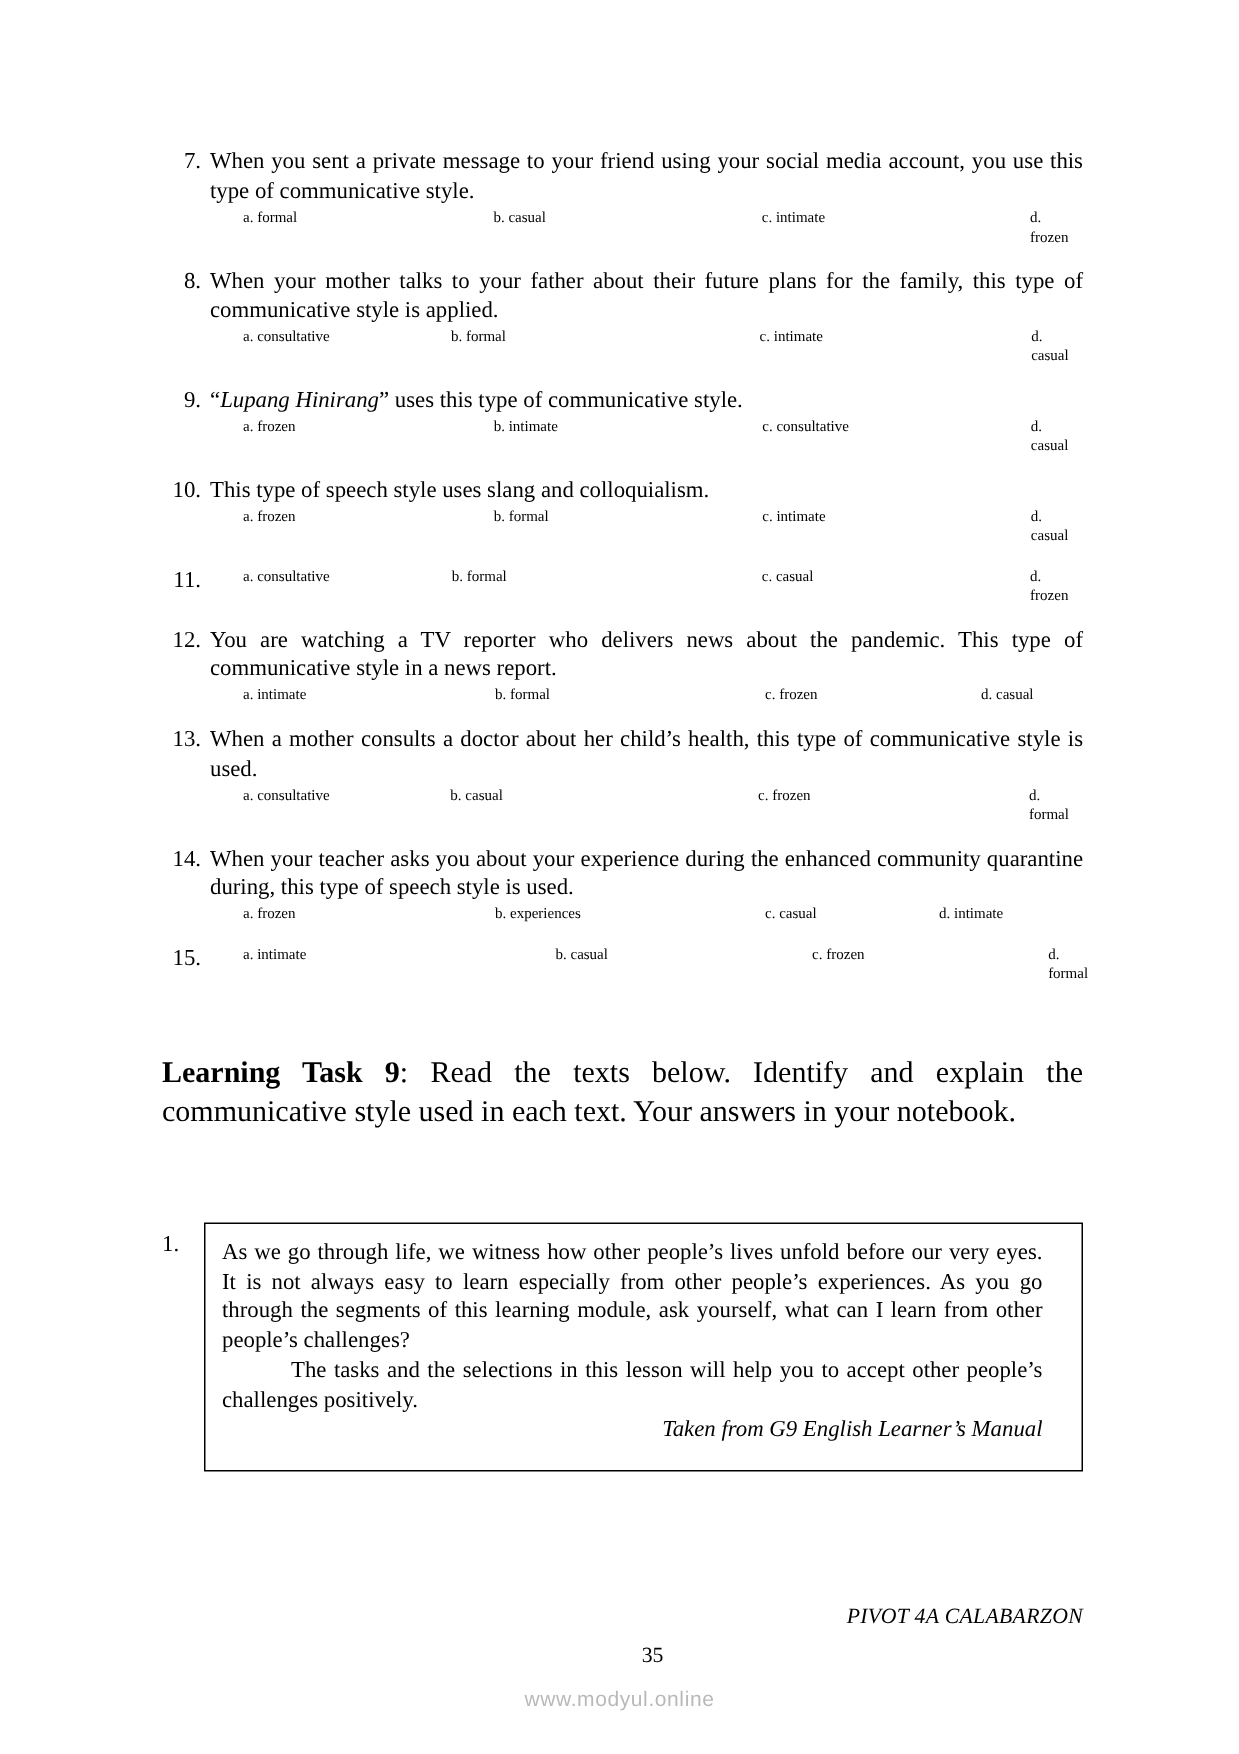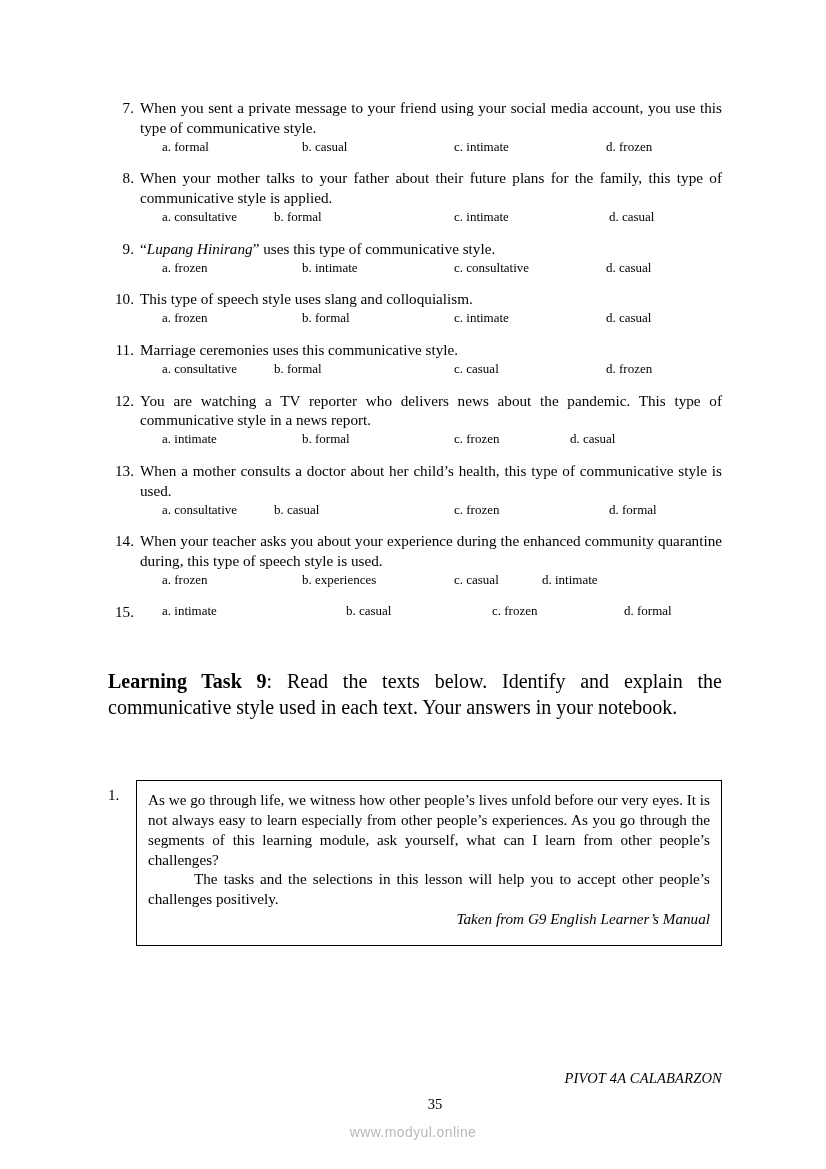--- a/index.html
+++ b/index.html
@@ -49,21 +49,22 @@
     text-align: justify;
     text-justify: inter-word;
   }
   .qstem-nj {
     text-align: left;
   }
   .choices {
     display: flex;
     margin-top: 1px;
     padding-left: 22px;
-    font-size: 13px;
+    font-size: 10px;
+    gap: 28px;
   }
   .choices span {
     display: inline-block;
   }
   .italic { font-style: italic; margin-top: 40px; }
 
   
   .c-a { width: 140px; }
   .c-b { width: 152px; }
   .c-c { width: 152px; }
@@ -104,21 +105,21 @@
   }
   .box-num {
     width: 28px;
     flex: 0 0 28px;
     font-size: 15.2px;
     padding-top: 6px;
   }
   .textbox {
     flex: 1 1 auto;
     border: 1.4px solid #000;
-    padding: 9px 11px 10px 11px;
+    padding: 9px 26px 10px 11px;
     font-size: 15.2px;
     line-height: 1.30;
     text-align: justify;
     min-height: 166px;
     box-sizing: border-box;
     position: relative;
   }
   .textbox p { margin: 0; }
   .textbox .indent { text-indent: 46px; }
   .source {
@@ -209,21 +210,20 @@
           <span class="c3-b">b. formal</span>
           <span class="c3-c">c. intimate</span>
           <span class="c-d">d. casual</span>
         </div>
       </div>
     </div>
 
     <div class="qitem">
       <div class="qnum">11.</div>
       <div class="qbody">
-        <div class="qstem-nj">Marriage ceremonies uses this communicative style.</div>
         <div class="choices">
           <span class="c4-a">a. consultative</span>
           <span class="c4-b">b. formal</span>
           <span class="c4-c">c. casual</span>
           <span class="c-d">d. frozen</span>
         </div>
       </div>
     </div>
 
     <div class="qitem">

